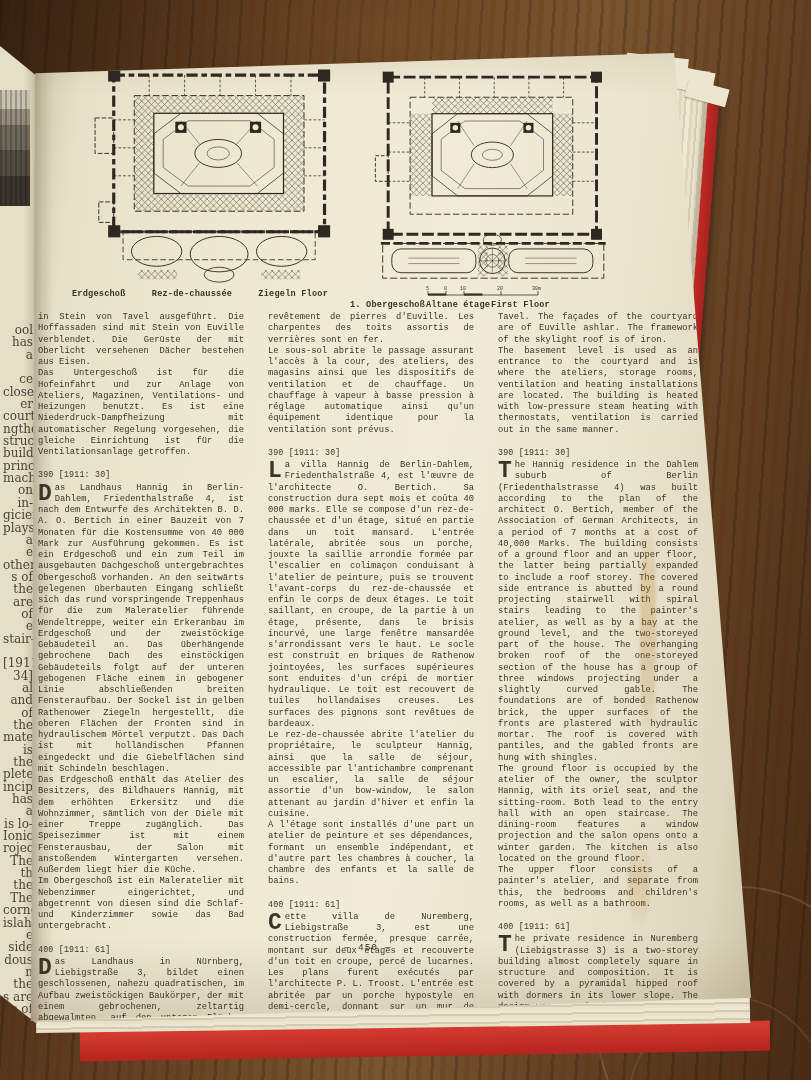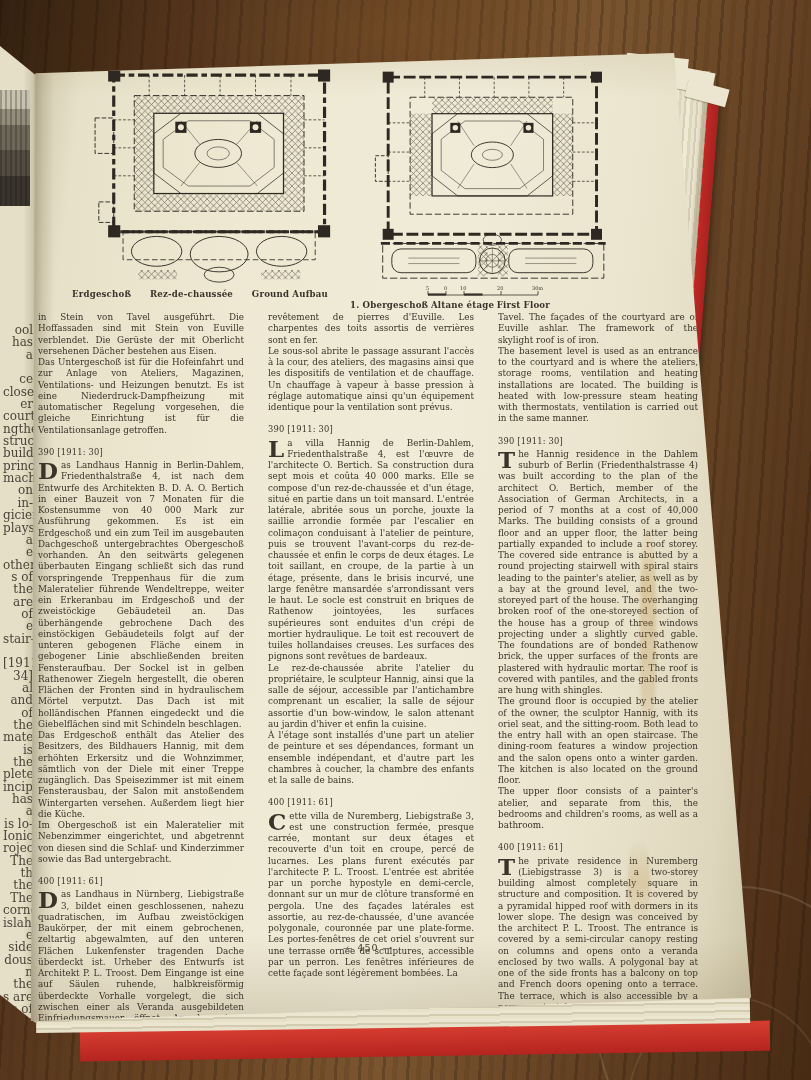--- a/index.html
+++ b/index.html
@@ -48,21 +48,21 @@
     background:
       linear-gradient(180deg,rgba(150,130,85,.14),transparent 5%,transparent 91%,rgba(110,90,55,.2)),
       linear-gradient(97deg,#cdc5a9 0%,#e7e1c9 7%,#efe9d3 28%,#f0ebd7 55%,#eae3cc 78%,#ded6bc 93%,#cbc3a6 100%);}
   .gutter-shade{position:absolute;left:0;top:0;width:26px;height:100%;
     background:linear-gradient(90deg,rgba(70,55,30,.38),rgba(70,55,30,.12) 55%,transparent);}
   .stain{position:absolute;border-radius:45%;filter:blur(1.5px);}
   .stain.a{left:612px;top:470px;width:16px;height:230px;
     background:linear-gradient(180deg,transparent,rgba(180,135,50,.28) 30%,rgba(165,120,45,.18) 75%,transparent);}
   .stain.b{left:600px;top:790px;width:22px;height:90px;
     background:linear-gradient(180deg,transparent,rgba(175,130,50,.22),transparent);}
-  .content{position:absolute;inset:0;color:#3b332a;}
+  .content{position:absolute;inset:0;color:#3b332a;font-family:Liberation Mono, monospace;}
   
   .plan{position:absolute;}
   .plan svg{width:100%;height:100%;}
   .scalebar{position:absolute;left:392px;top:236px;width:130px;height:16px;}
   .caption{position:absolute;display:flex;justify-content:space-between;
     font-size:8.6px;font-weight:bold;letter-spacing:.2px;color:#3a322a;}
   .caption.cl{left:44px;top:241px;width:256px;}
   .caption.cr{left:322px;top:252px;width:200px;}
   
   .columns{position:absolute;left:10px;top:264px;width:660px;display:flex;gap:24px;}
@@ -257,21 +257,21 @@
           <text x="24" y="6" font-size="5" fill="#3a332b">0</text>
           <text x="40" y="6" font-size="5" fill="#3a332b">10</text>
           <text x="77" y="6" font-size="5" fill="#3a332b">20</text>
           <text x="112" y="6" font-size="5" fill="#3a332b">30m</text>
         </svg>
       </div>
 
       <div class="caption cl">
         <span>Erdgeschoß</span>
         <span>Rez-de-chaussée</span>
-        <span>Ground Aufbau</span>
+        <span>Ziegeln Floor</span>
       </div>
       <div class="caption cr">
         <span>1. Obergeschoß</span>
         <span>Altane étage</span>
         <span>First Floor</span>
       </div>
 
       <div class="columns">
 
         <div class="col de">

